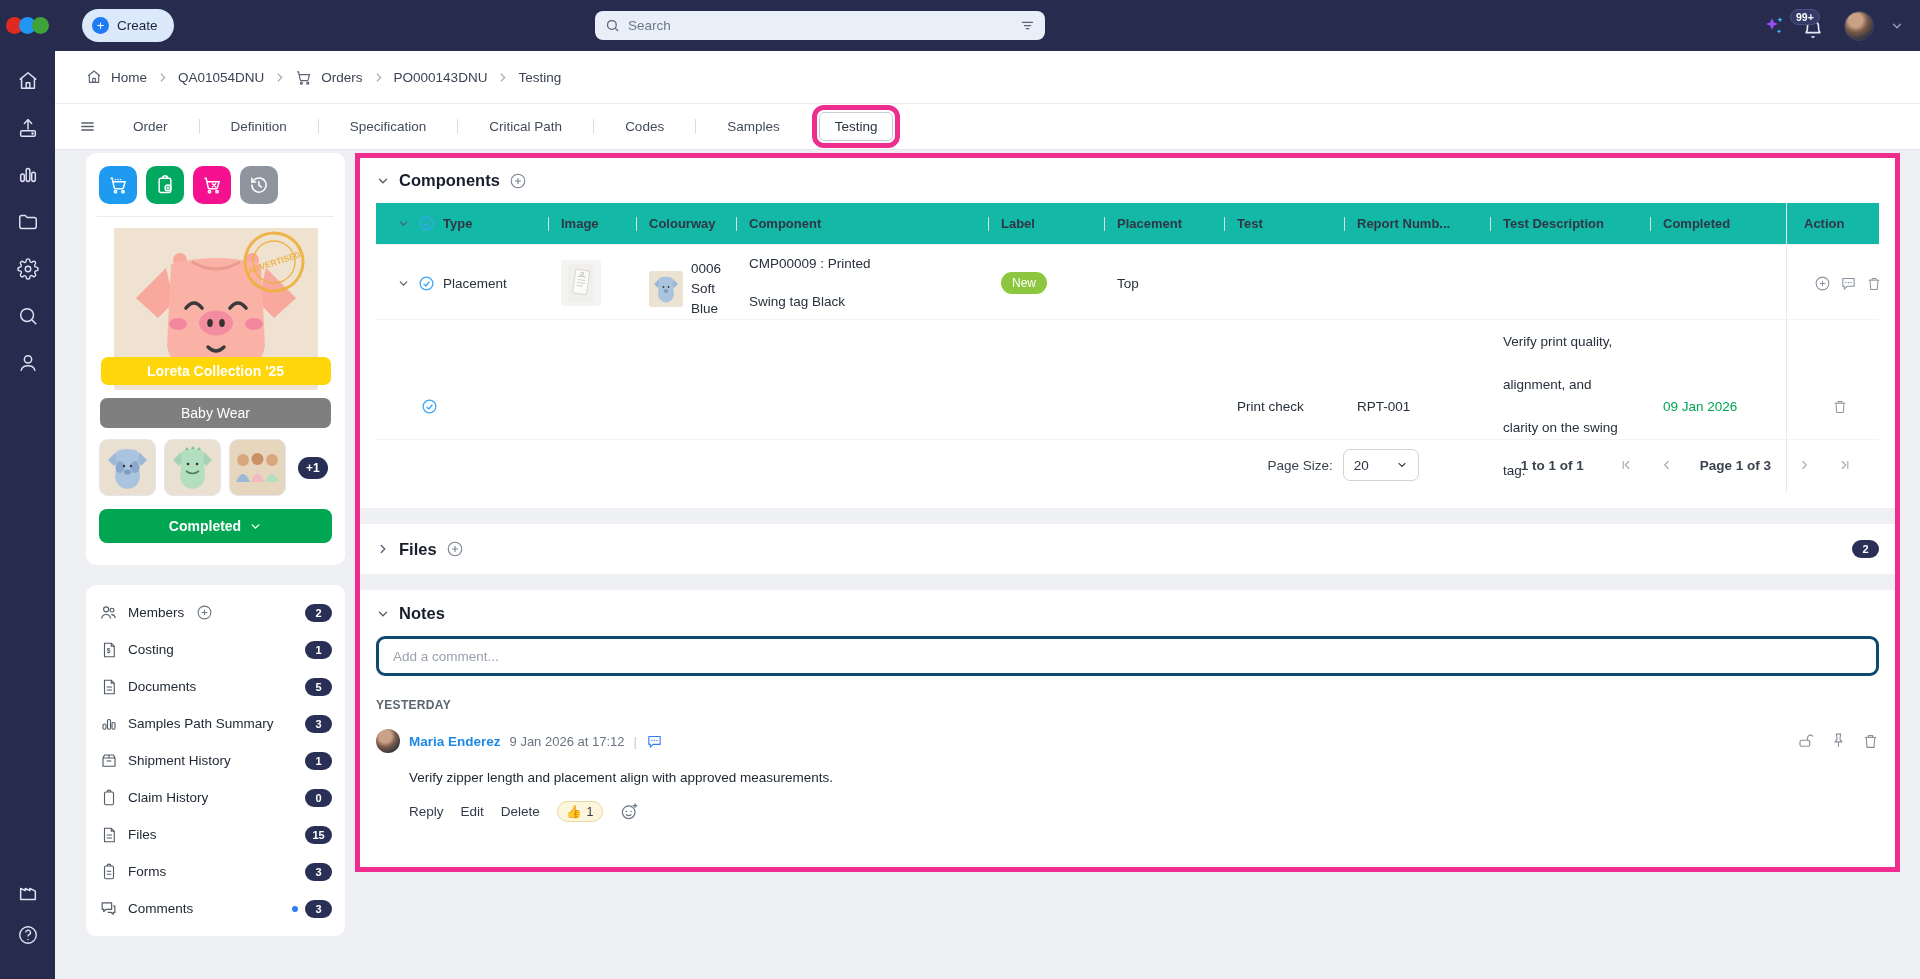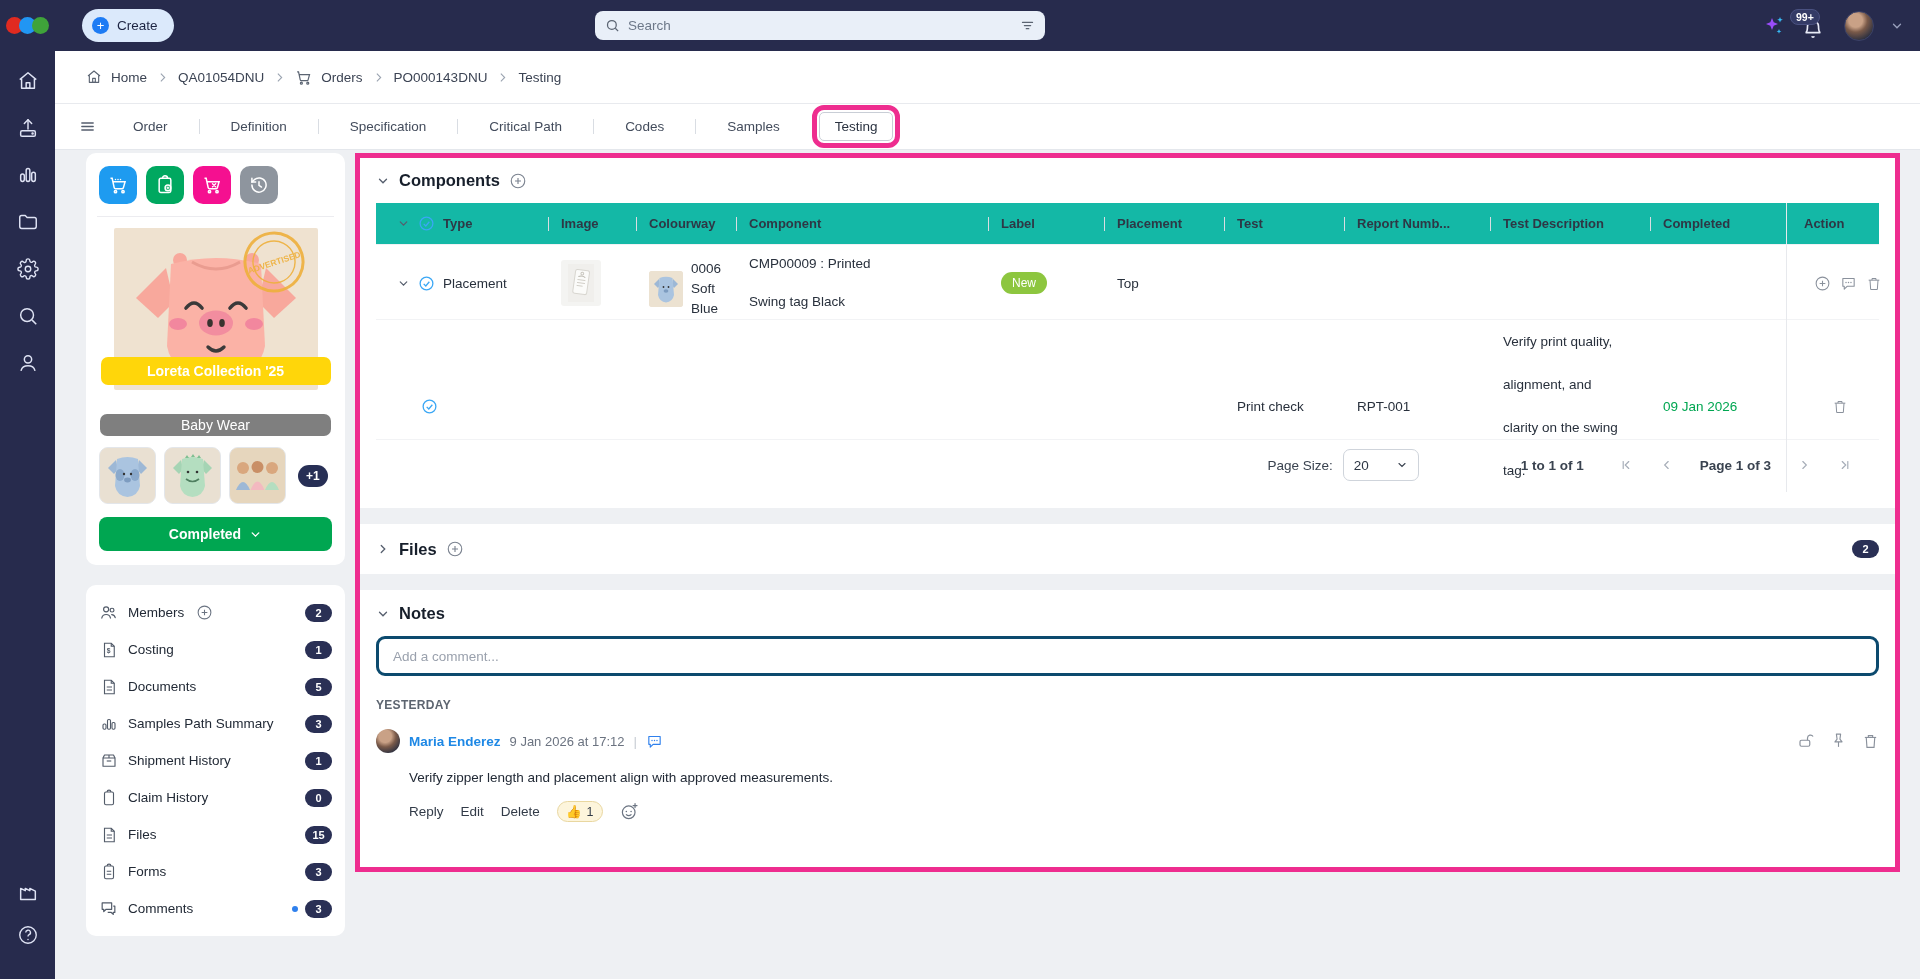--- a/index.html
+++ b/index.html
@@ -53,21 +53,21 @@
   .prod-card { padding:13px; height:412px; }
   .ibtn-row { display:flex; gap:9px; }
   .ibtn { width:38px; height:38px; border-radius:10px; border:none; display:flex; align-items:center; justify-content:center; color:#fff; cursor:pointer; }
   .ibtn.blue { background:#1E9BF0; }
   .ibtn.green { background:#00A860; }
   .ibtn.pink { background:#F51090; }
   .ibtn.gray { background:#8E959E; }
   .prod-div { border:none; border-top:1px solid #ececf0; margin:12px -2px 11px; }
   .prod-media { position:relative; width:204px; margin:0 auto; }
   .banner-yellow { position:absolute; left:-13px; right:-13px; bottom:5px; height:28px; background:#FFD60A; border-radius:7px; color:#fff; font-weight:bold; font-size:14px; display:flex; align-items:center; justify-content:center; }
-  .banner-gray { margin:24px 1px 0; height:22px; background:#7F7F7F; border-radius:7px; color:#fff; font-size:14px; display:flex; align-items:center; justify-content:center; }
+  .banner-gray { margin:8px 1px 0; height:30px; background:#7F7F7F; border-radius:7px; color:#fff; font-size:14px; display:flex; align-items:center; justify-content:center; }
   .thumb-row { display:flex; align-items:center; gap:8px; margin-top:11px; }
   .thumb { width:57px; height:57px; border:1px solid #e3e6ea; border-radius:9px; overflow:hidden; cursor:pointer; flex:none; background:#efe5d6; }
   .plus-badge { margin-left:4px; background:#272F55; color:#fff; font-size:12px; font-weight:bold; border-radius:12px; padding:4px 8px; }
   .status-btn { margin-top:13px; width:100%; height:34px; background:#00A651; border:none; border-radius:8px; color:#fff; font-size:14px; font-weight:bold; display:flex; align-items:center; justify-content:center; gap:8px; cursor:pointer; font-family:inherit; }
 
   
   .sections-card { padding:9px 13px; }
   .sec-row { height:37px; display:flex; align-items:center; gap:10px; cursor:pointer; }
   .sec-ic { width:19px; display:flex; justify-content:center; color:#525b69; flex:none; }
   .sec-label { color:#222a36; }

